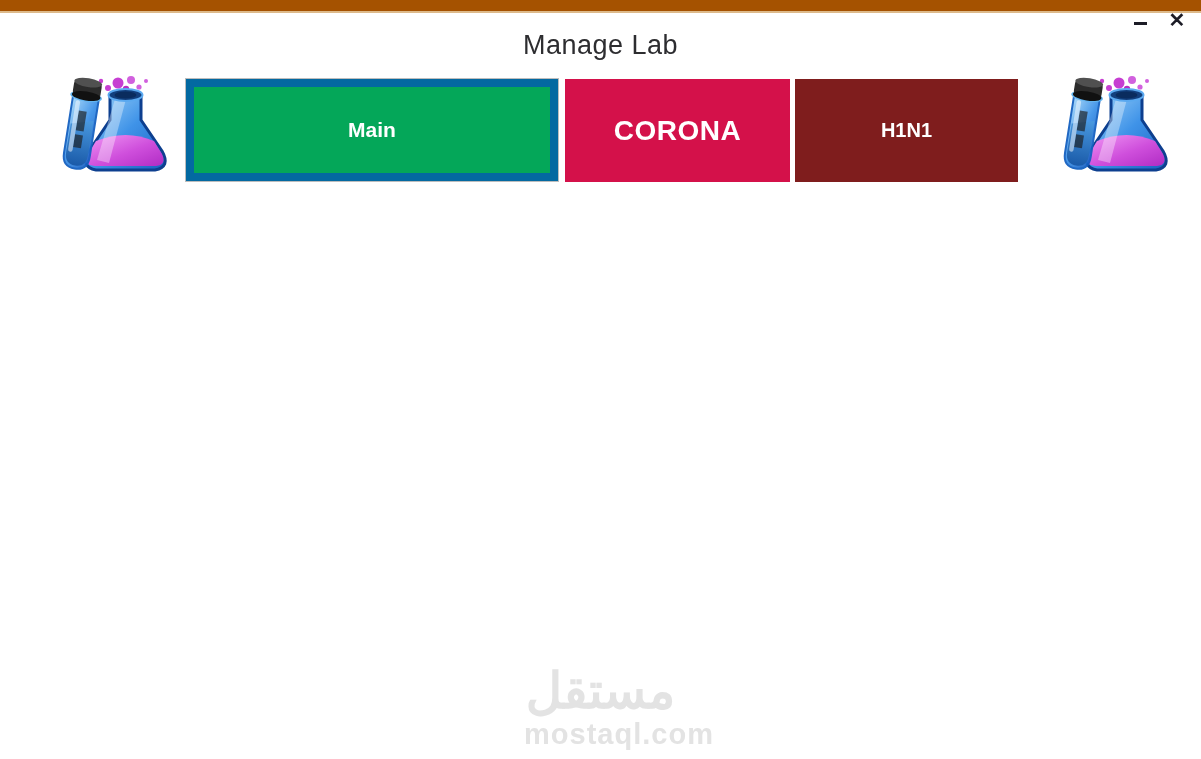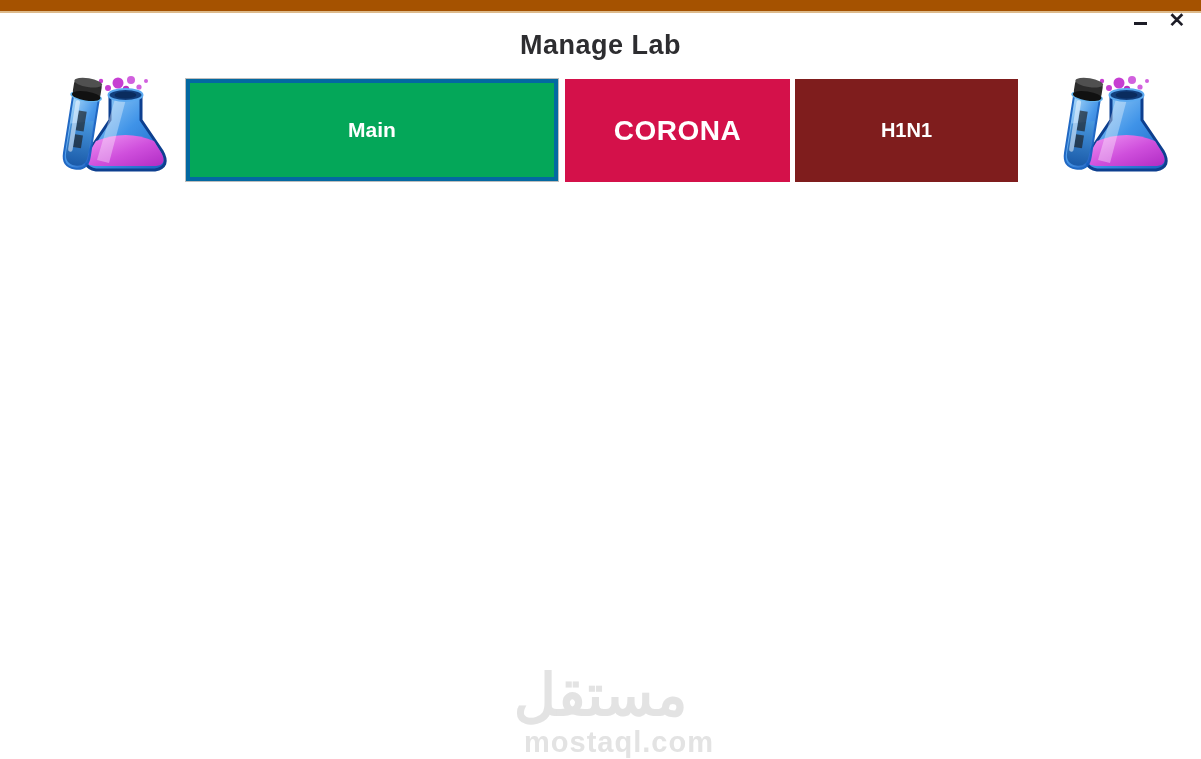--- a/index.html
+++ b/index.html
@@ -48,21 +48,21 @@
     cursor: pointer;
     line-height: 1;
   }
   .title {
     position: absolute;
     top: 30px; left: 0;
     width: 100%;
     margin: 0;
     text-align: center;
     font-size: 27px;
-    font-weight: 700;
+    font-weight: 400;
     color: #2d2d30;
     letter-spacing: 0.5px;
   }
   .lab-icon {
     position: absolute;
     top: 75px;
     width: 134px;
     height: 106px;
   }
   .lab-icon.left  { left: 38px; }
@@ -76,21 +76,21 @@
     font-family: inherit;
     font-weight: bold;
     font-size: 21px;
     border: none;
     padding: 0;
     cursor: pointer;
   }
   .btn-main {
     left: 186px; top: 79px;
     width: 372px; height: 102px;
-    border: 4px solid #0369a1;
+    border: 8px solid #0369a1;
     box-shadow: 0 0 0 1px #bdbdbd;
     box-sizing: border-box;
   }
   .btn-corona {
     left: 565px; top: 79px;
     width: 225px; height: 103px;
     font-size: 28px;
     letter-spacing: 0.5px;
   }
   .btn-h1n1 {
@@ -99,21 +99,21 @@
     font-size: 20px;
   }
   .watermark {
     position: absolute;
     left: 0; right: 0;
     top: 666px;
     text-align: center;
     user-select: none;
   }
   .wm-arabic {
-    font-size: 58px;
+    font-size: 50px;
     font-weight: bold;
     line-height: 1.0;
   }
   .wm-domain {
     font-size: 29px;
     font-weight: bold;
     letter-spacing: 1px;
     margin-top: 2px;
     padding-left: 37px;
   }

